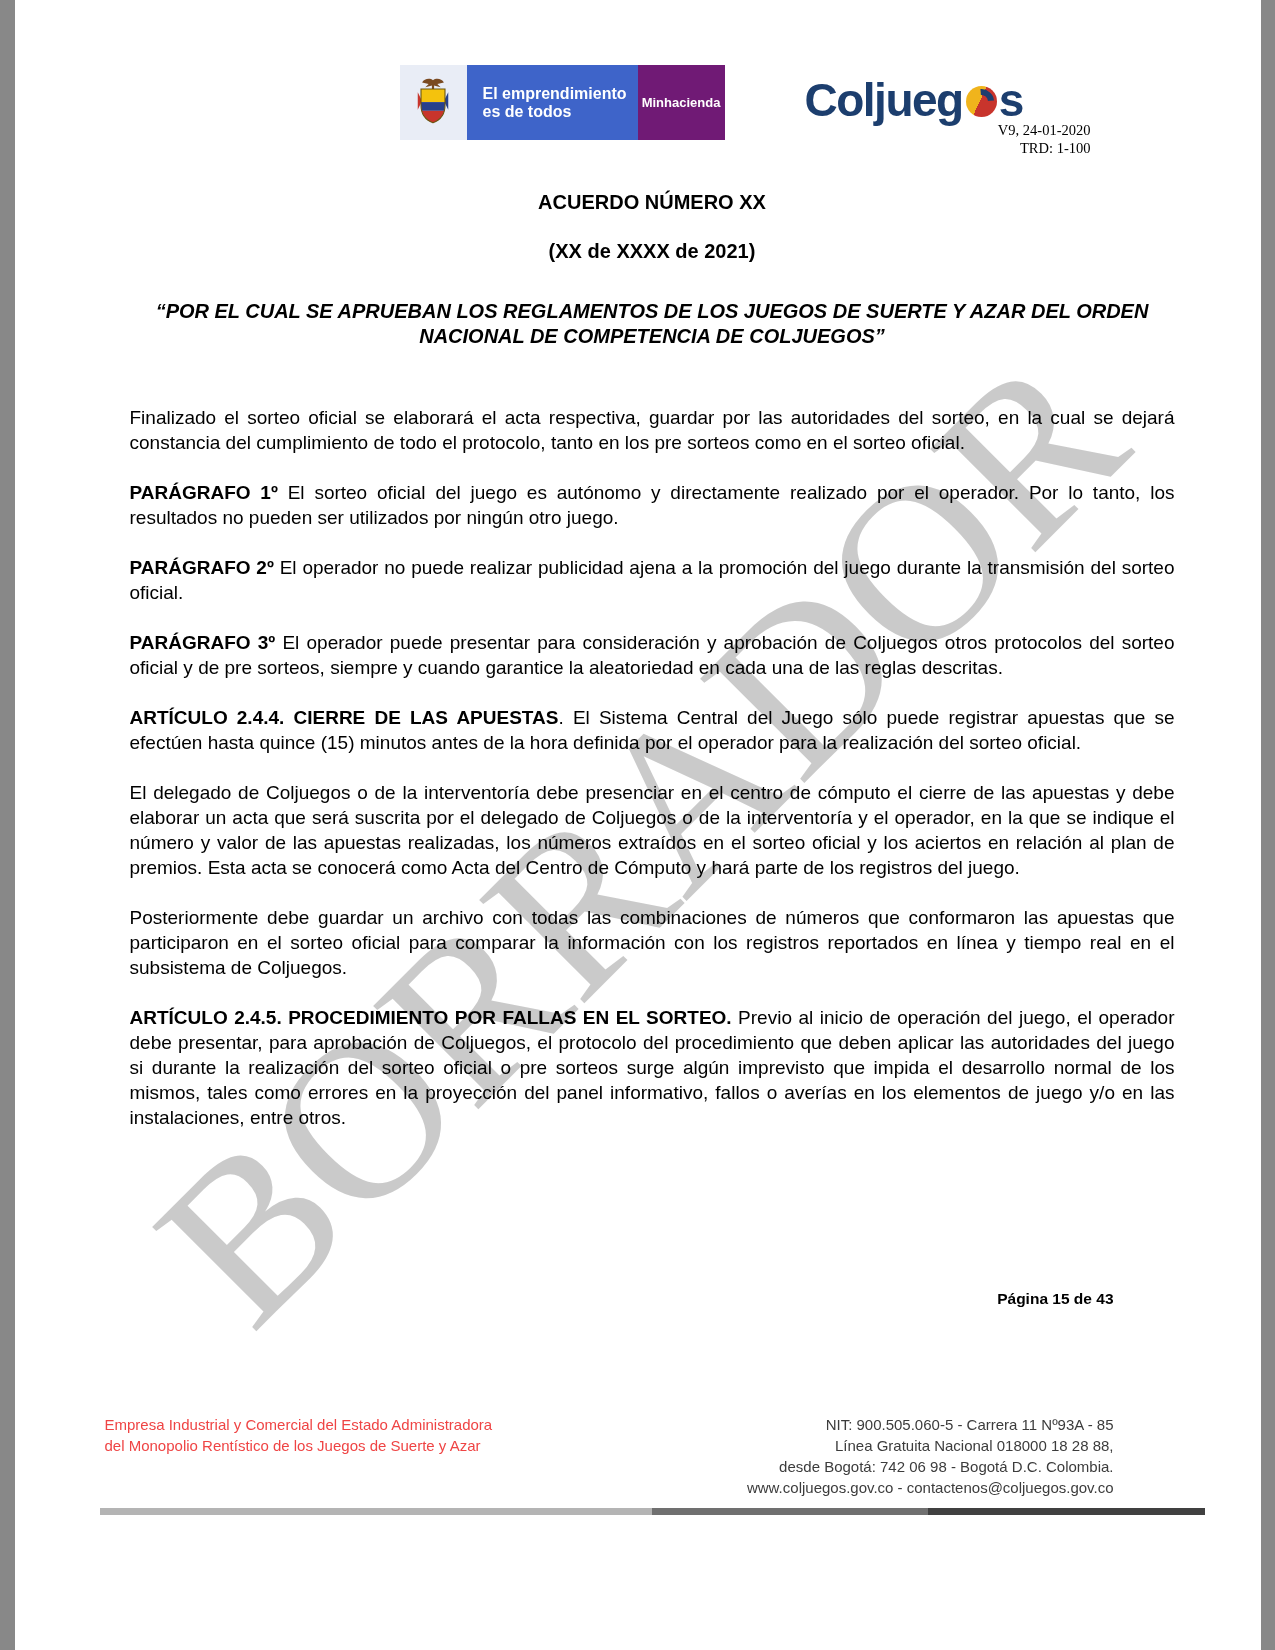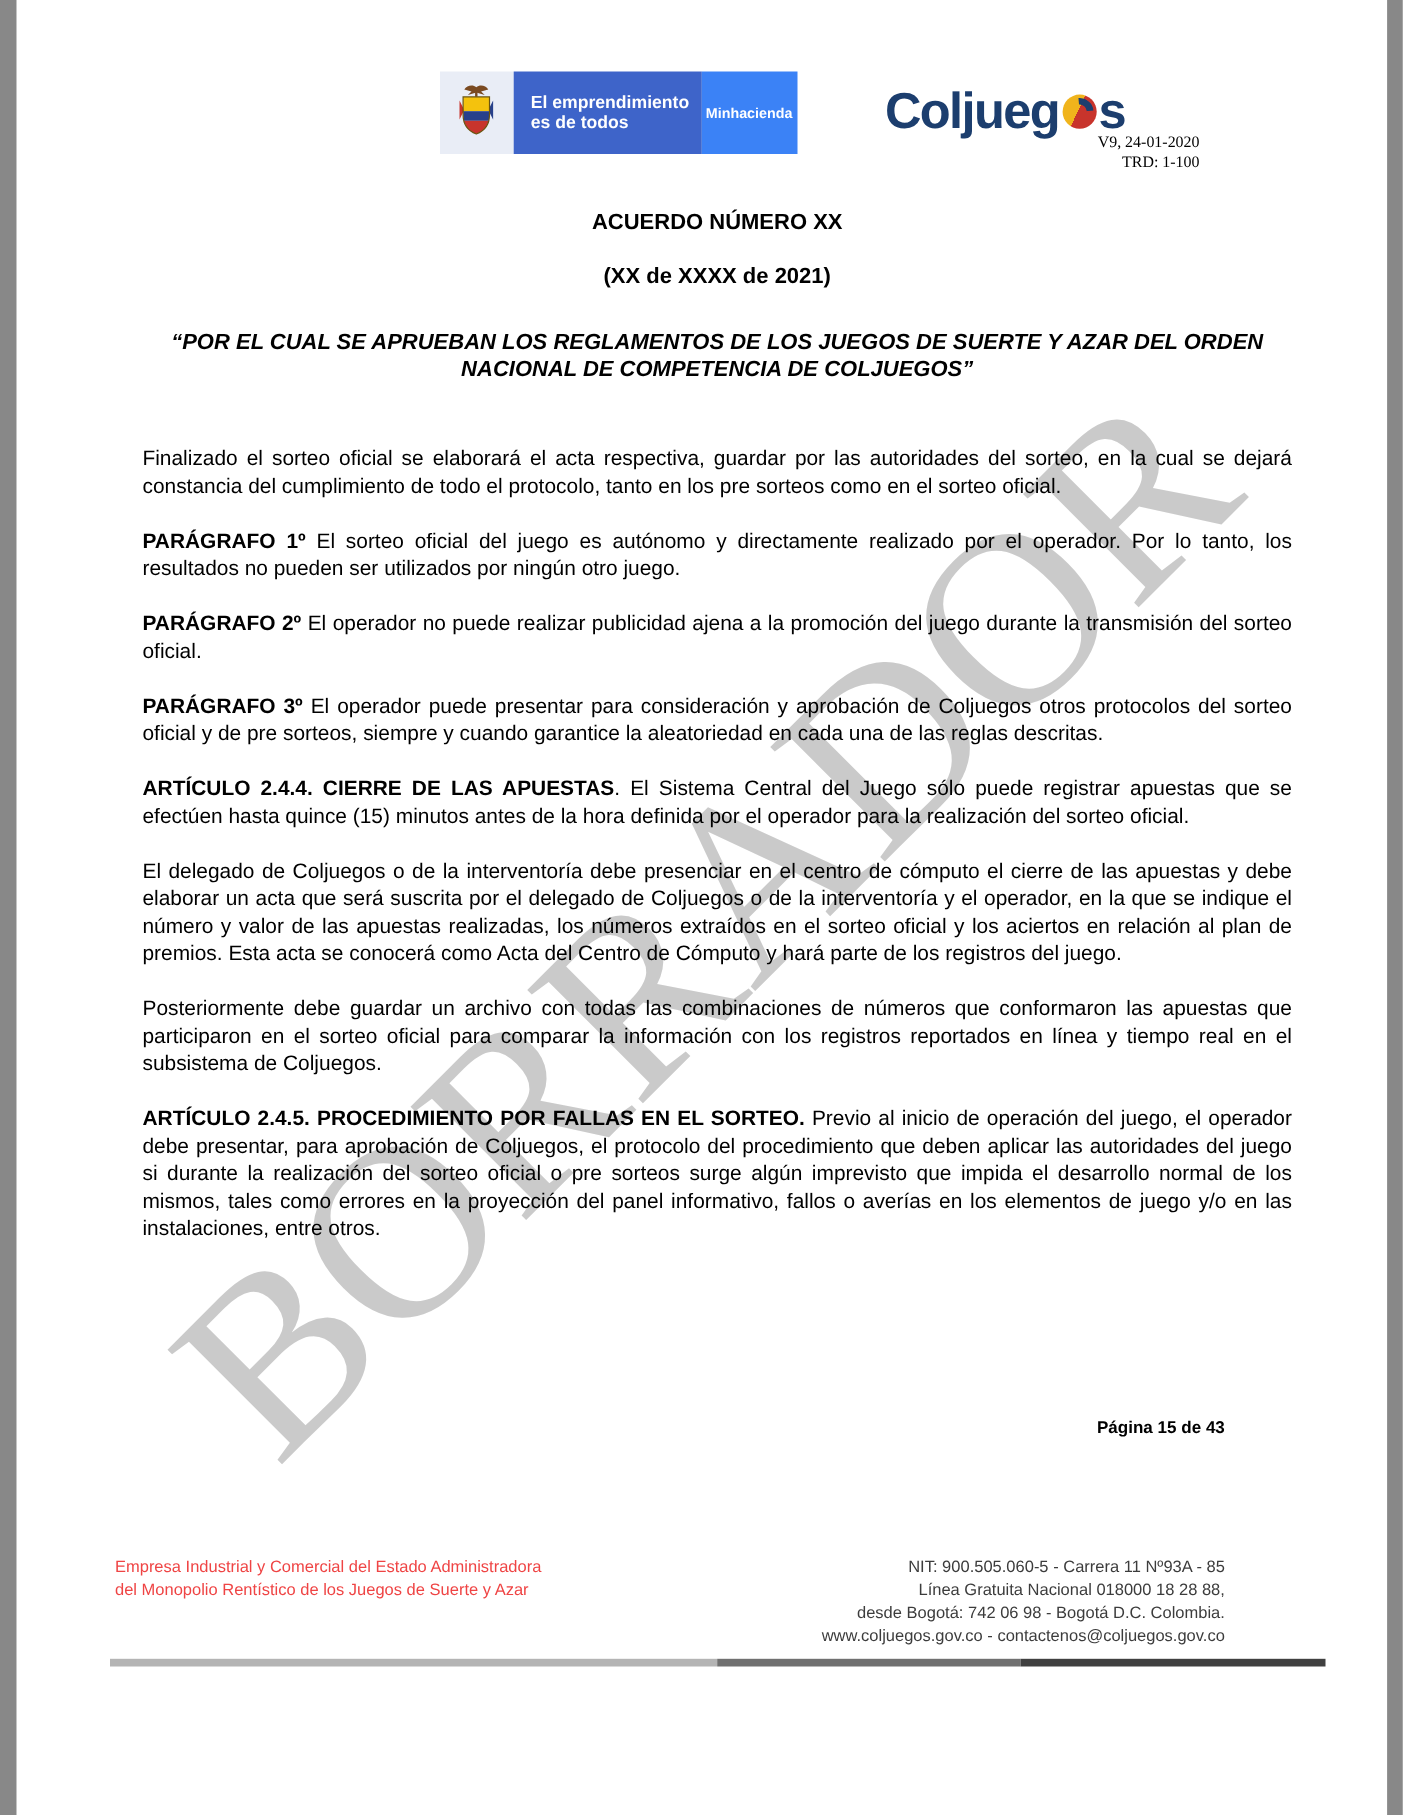--- a/index.html
+++ b/index.html
@@ -22,21 +22,21 @@
     width:67px;background:#e9edf6;
     display:flex;align-items:center;justify-content:center;
   }
   .gov-tagline{
     width:171px;background:#3e64c9;color:#fff;
     display:flex;flex-direction:column;justify-content:center;
     padding-left:16px;box-sizing:border-box;
     font-weight:bold;font-size:16px;line-height:18px;
   }
   .gov-ministry{
-    width:87px;background:#3b82f6;color:#fff;
+    width:87px;background:#701a75;color:#fff;
     display:flex;align-items:center;justify-content:center;
     font-weight:bold;font-size:13px;
   }
 
   .brand{
     position:absolute;left:790px;top:72px;height:64px;
     display:flex;align-items:flex-start;
     font-weight:bold;font-size:46px;letter-spacing:-1.5px;
     color:#1c3e6e;line-height:56px;
   }

